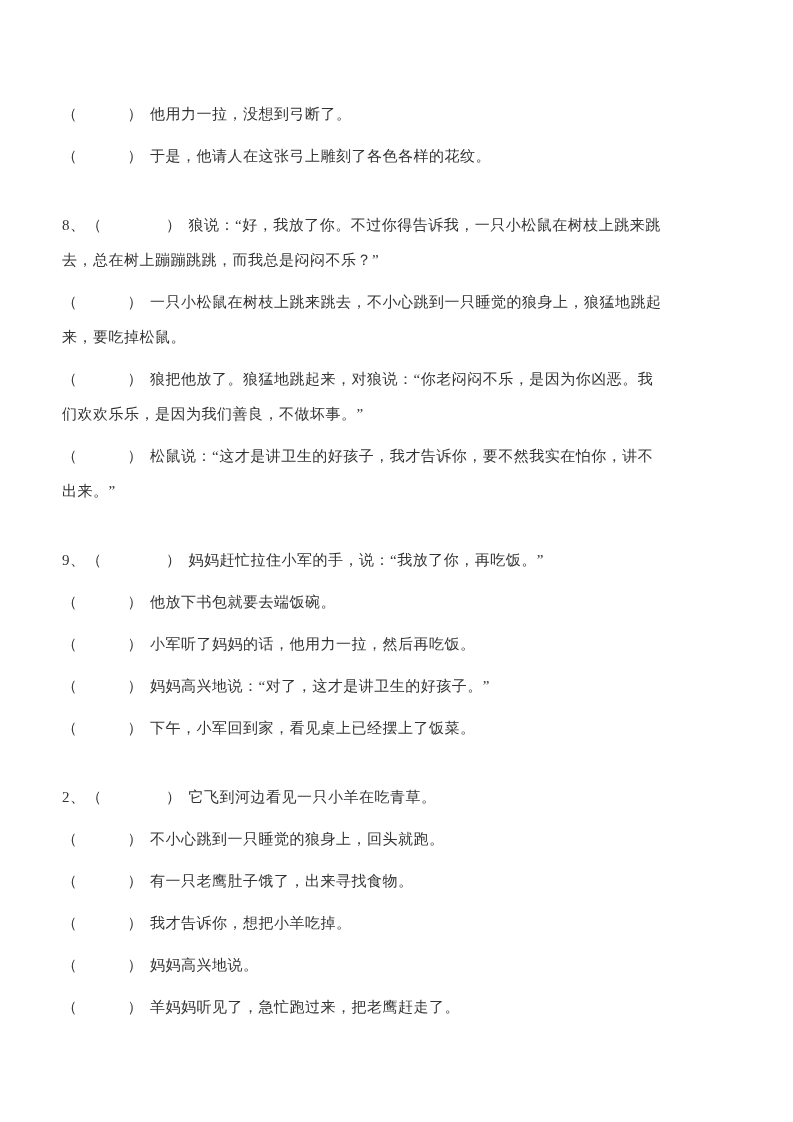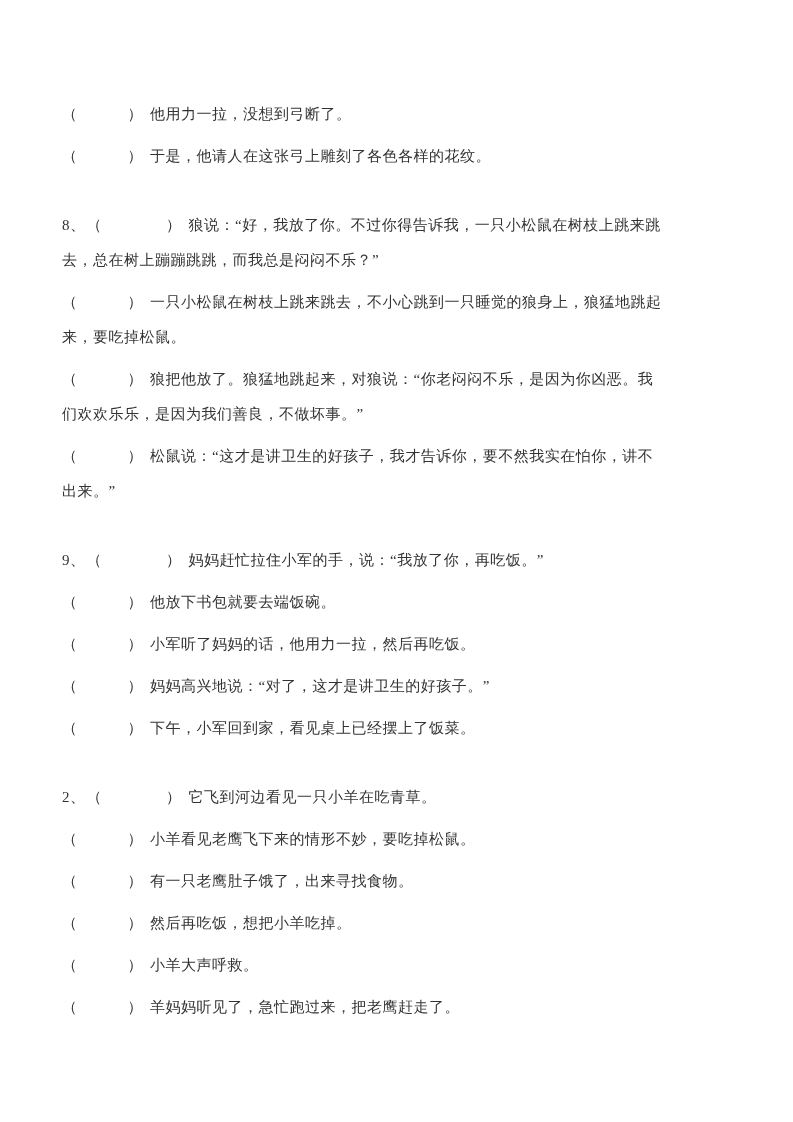--- a/index.html
+++ b/index.html
@@ -66,20 +66,20 @@
       </div>
       <div class="section">
         <p class="line"><span class="num">9、</span><span class="blank wide"><span>（</span><span class="space"></span><span>）</span></span><span class="txt">妈妈赶忙拉住小军的手，说：“我放了你，再吃饭。”</span></p>
         <p class="line"><span class="blank"><span>（</span><span class="space"></span><span>）</span></span><span class="txt">他放下书包就要去端饭碗。</span></p>
         <p class="line"><span class="blank"><span>（</span><span class="space"></span><span>）</span></span><span class="txt">小军听了妈妈的话，他用力一拉，然后再吃饭。</span></p>
         <p class="line"><span class="blank"><span>（</span><span class="space"></span><span>）</span></span><span class="txt">妈妈高兴地说：“对了，这才是讲卫生的好孩子。”</span></p>
         <p class="line"><span class="blank"><span>（</span><span class="space"></span><span>）</span></span><span class="txt">下午，小军回到家，看见桌上已经摆上了饭菜。</span></p>
       </div>
       <div class="section">
         <p class="line"><span class="num">2、</span><span class="blank wide"><span>（</span><span class="space"></span><span>）</span></span><span class="txt">它飞到河边看见一只小羊在吃青草。</span></p>
-        <p class="line"><span class="blank"><span>（</span><span class="space"></span><span>）</span></span><span class="txt">小羊看见老鹰飞下来的情形不妙，要吃掉松鼠。</span></p>
+        <p class="line"><span class="blank"><span>（</span><span class="space"></span><span>）</span></span><span class="txt">不小心跳到一只睡觉的狼身上，回头就跑。</span></p>
         <p class="line"><span class="blank"><span>（</span><span class="space"></span><span>）</span></span><span class="txt">有一只老鹰肚子饿了，出来寻找食物。</span></p>
-        <p class="line"><span class="blank"><span>（</span><span class="space"></span><span>）</span></span><span class="txt">然后再吃饭，想把小羊吃掉。</span></p>
-        <p class="line"><span class="blank"><span>（</span><span class="space"></span><span>）</span></span><span class="txt">小羊大声呼救。</span></p>
+        <p class="line"><span class="blank"><span>（</span><span class="space"></span><span>）</span></span><span class="txt">我才告诉你，想把小羊吃掉。</span></p>
+        <p class="line"><span class="blank"><span>（</span><span class="space"></span><span>）</span></span><span class="txt">妈妈高兴地说。</span></p>
         <p class="line"><span class="blank"><span>（</span><span class="space"></span><span>）</span></span><span class="txt">羊妈妈听见了，急忙跑过来，把老鹰赶走了。</span></p>
       </div>
     </div>
 </div>
 
 </body></html>

